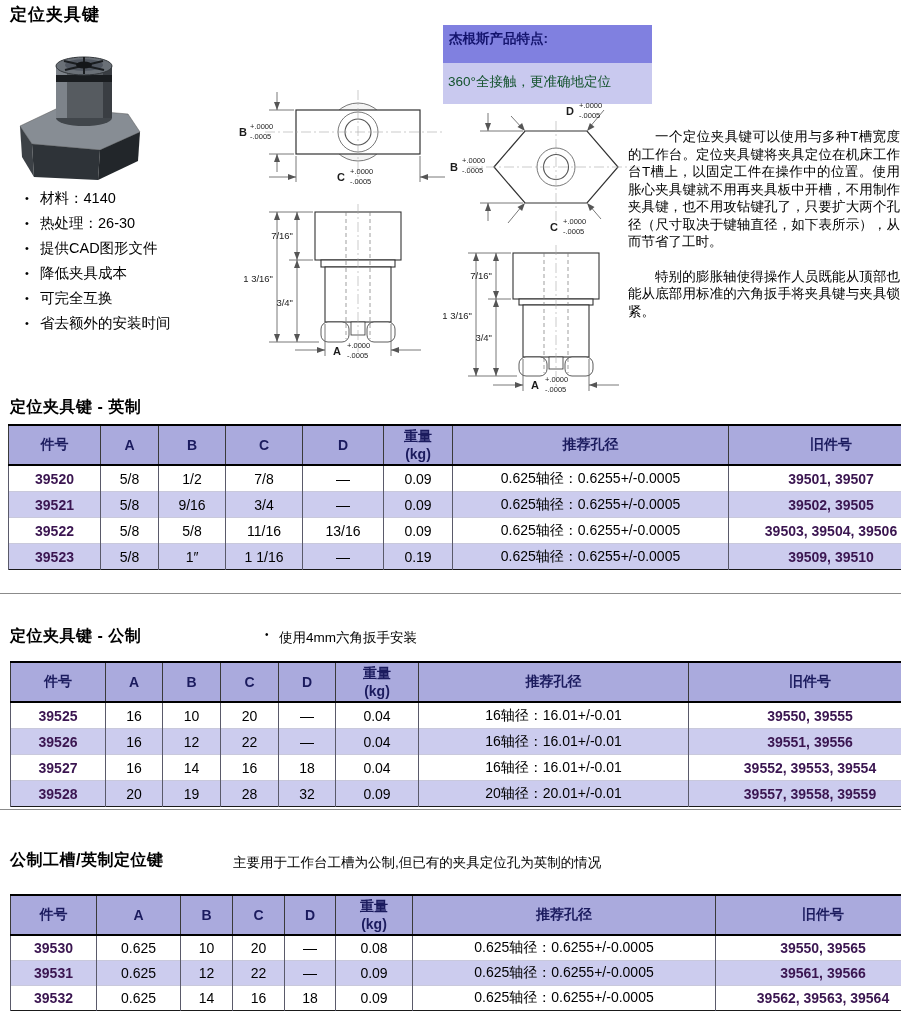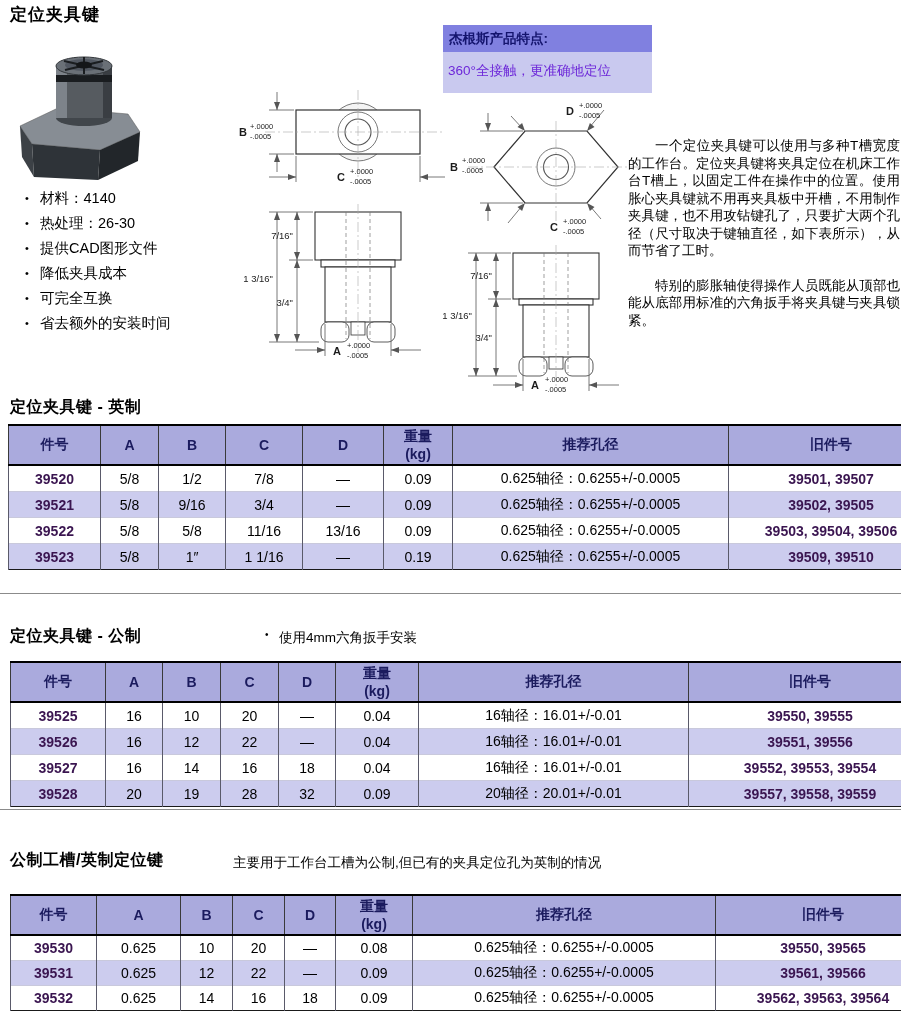--- a/index.html
+++ b/index.html
@@ -14,27 +14,27 @@
 
   
   .bullets { left:22px; top:186px; width:205px; margin:0; padding:0; list-style:none;
              font-size:14.5px; line-height:25px; }
   .bullets li { position:relative; padding-left:18px; }
   .bullets li::before { content:"•"; position:absolute; left:3px; top:0; font-size:11px; }
 
   
   .feature-box { left:443px; top:25px; width:209px; }
   .fb-title { background:var(--accent-dark); color:#14146e; font-weight:bold;
-              font-size:13.5px; padding:5px 6px 4px 6px; }
-  .fb-body  { background:var(--accent-light); color:#6d28d9;
+              font-size:13.5px; padding:5px 6px 15px 6px; }
+  .fb-body  { background:var(--accent-light); color:#14532d;
               font-size:13.5px; padding:10px 4px 13px 5px; }
 
   
   .intro { left:628px; top:128px; width:272px; font-size:13.5px; line-height:17.5px;
-           text-align:justify;margin-top:9px; }
+           text-align:justify; }
   .intro p { margin:0 0 17px 0; text-indent:2em; }
 
   .sec-title { font-size:16px; font-weight:bold; letter-spacing:0.5px; }
   .note { font-size:13.5px; }
   .note-bullet { position:relative; padding-left:16px; }
   .note-bullet::before { content:"•"; position:absolute; left:2px; top:0; font-size:10px; }
 
   .rule { left:0; width:901px; height:0; border-top:1px solid var(--rule); }
 
   

